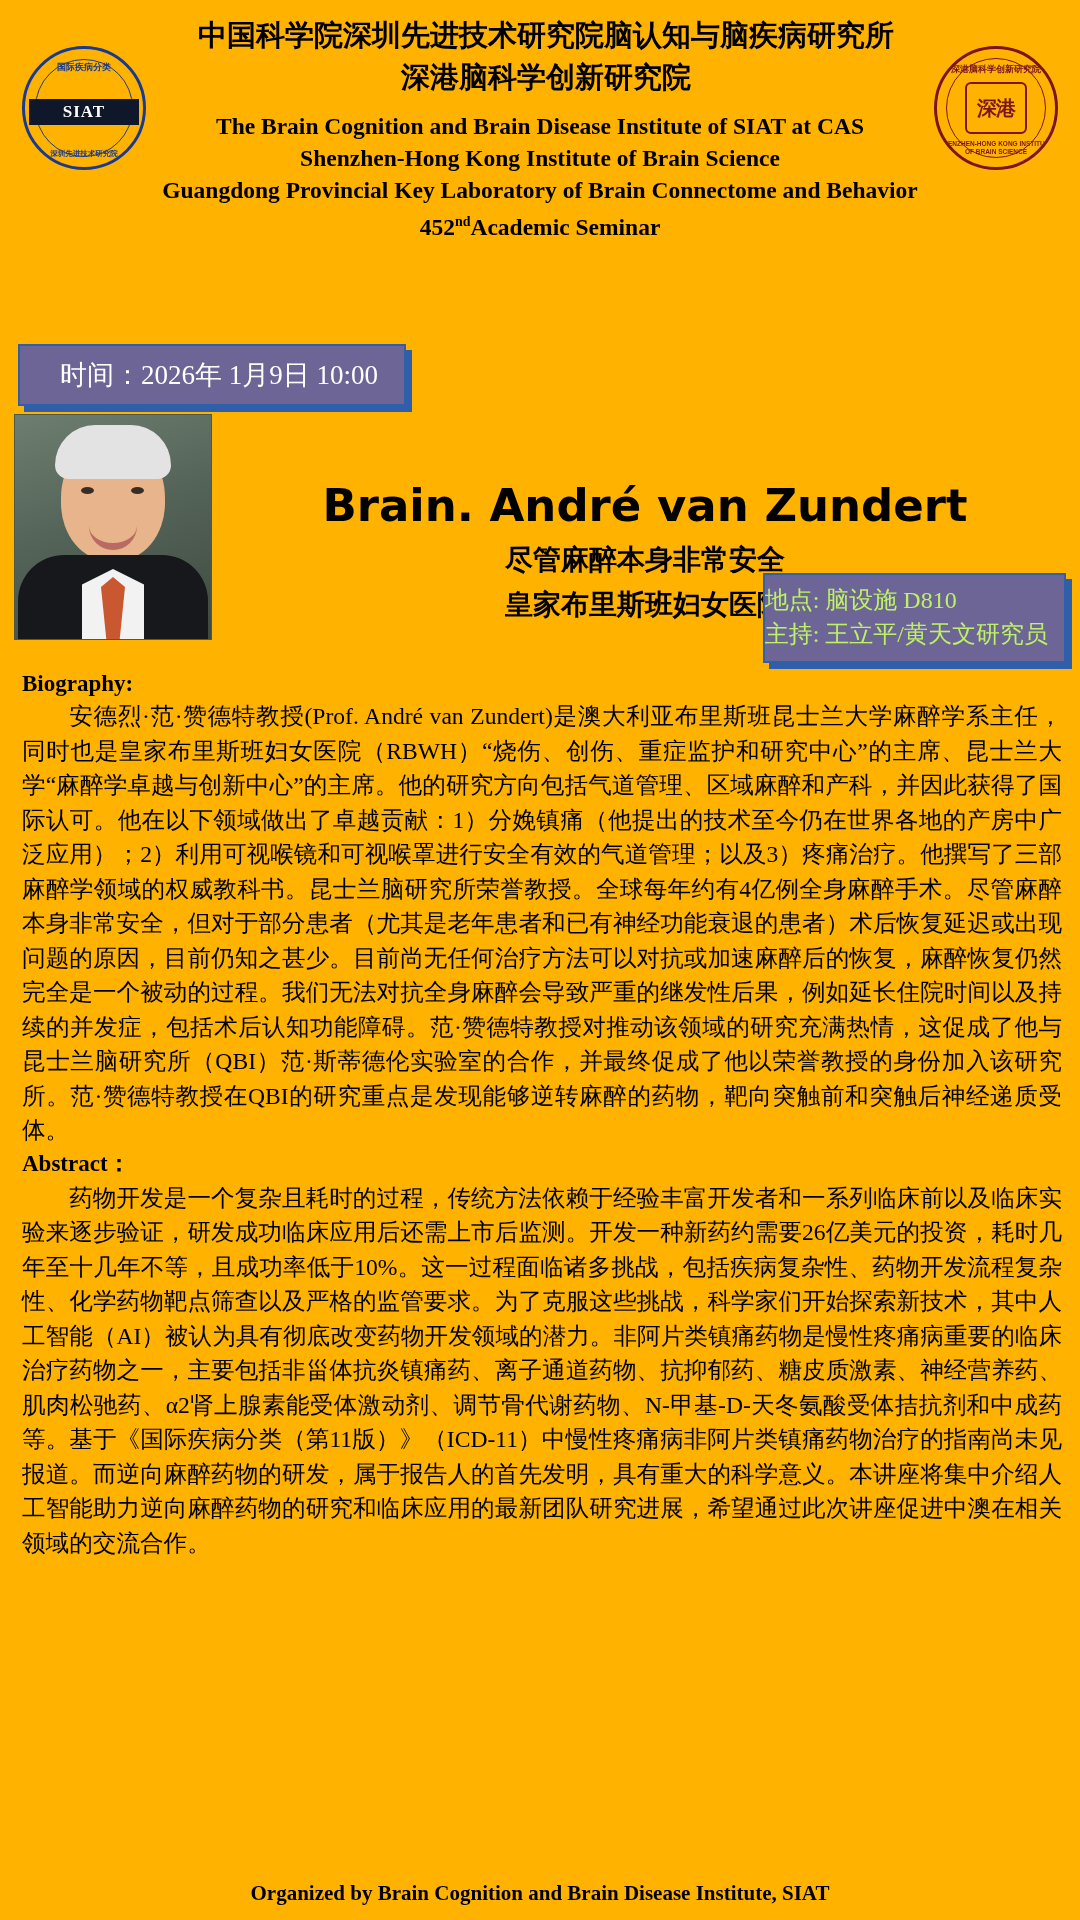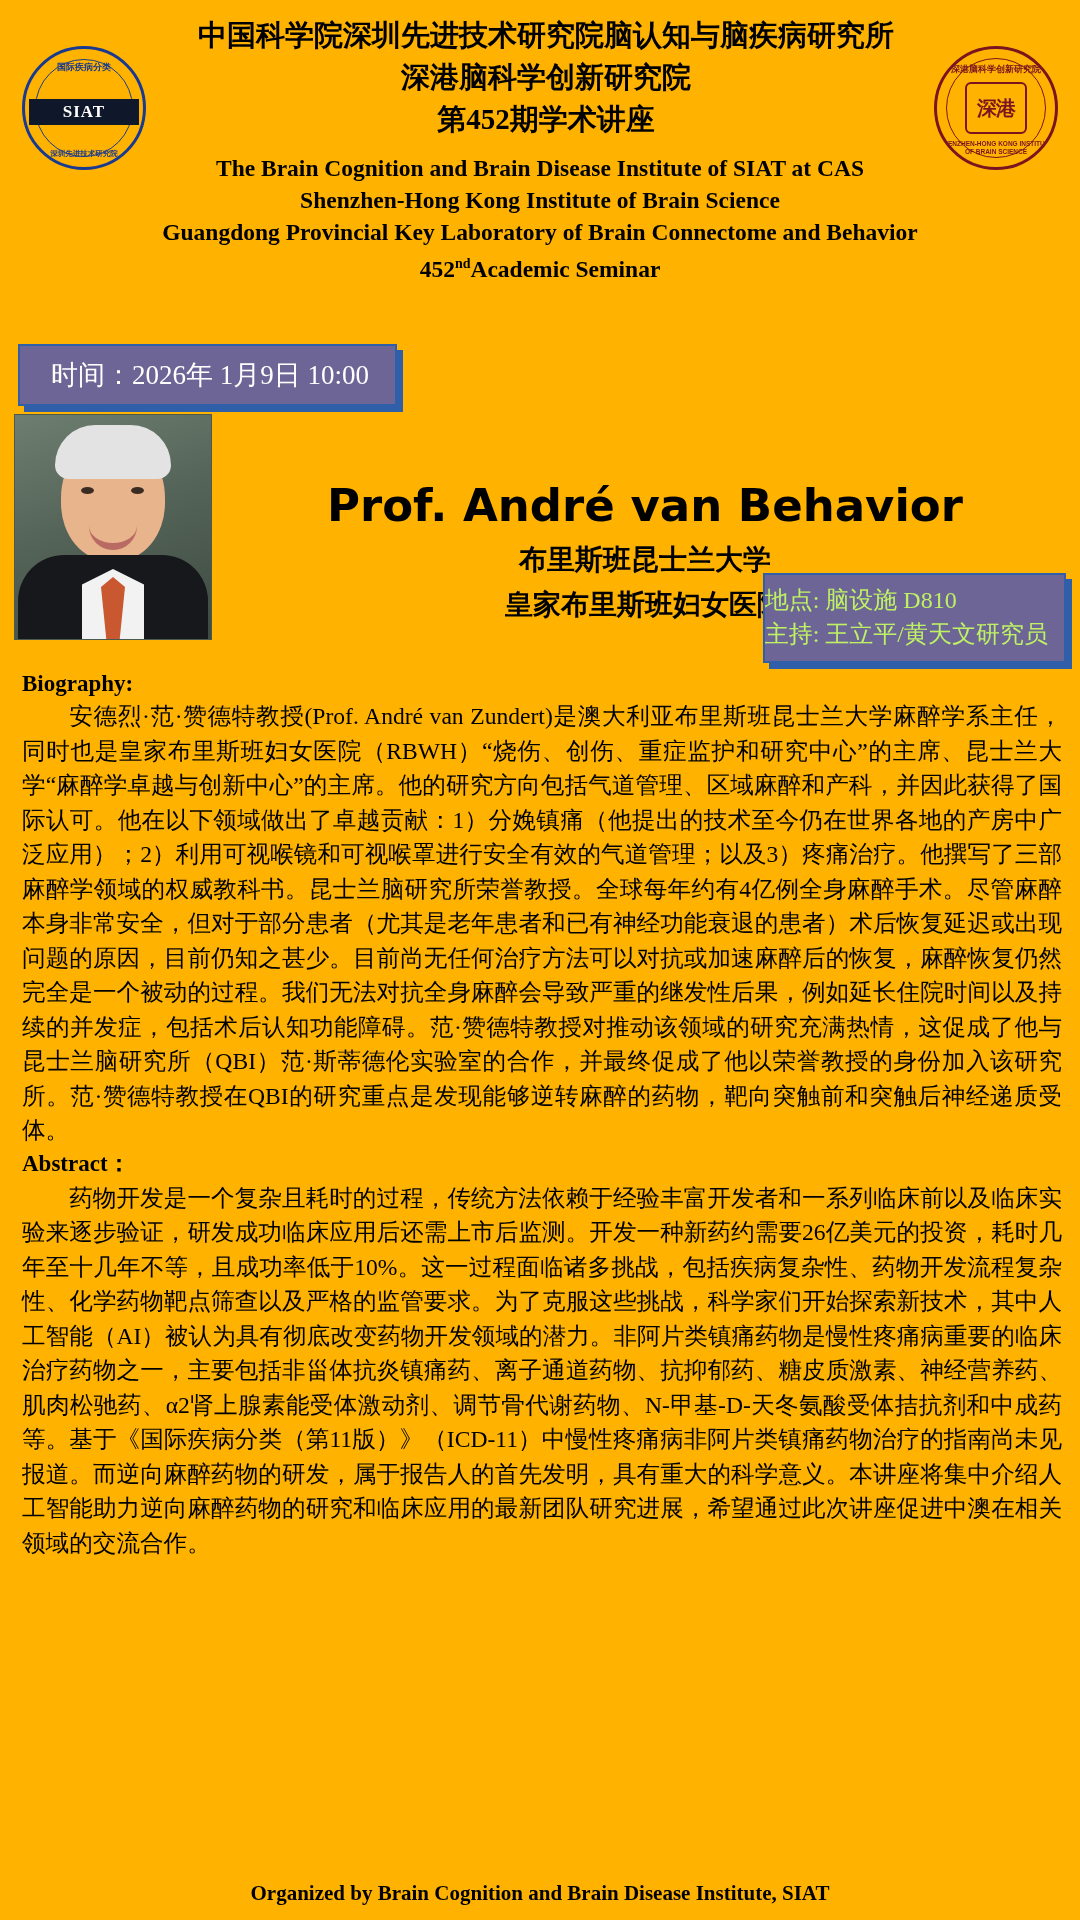--- a/index.html
+++ b/index.html
@@ -182,21 +182,21 @@
     height: 58px;
   }
   .time-banner {
     position: absolute;
     left: 18px;
     top: 0;
     background: #6e6597;
     color: #fff;
     font-family: "Liberation Serif", serif;
     font-size: 27px;
-    padding: 11px 26px 11px 31px;
+    padding: 11px 26px 11px 40px;
     border: 2px solid #2f5fa8;
     box-shadow: 6px 6px 0 #2f5fa8;
     white-space: nowrap;
   }
 
   
   .talk-title {
     text-align: center;
     font-family: "Liberation Serif", serif;
     font-weight: bold;
@@ -394,21 +394,20 @@
         <div class="shk-inner"></div>
         <div class="shk-top-text">深港脑科学创新研究院</div>
         <div class="shk-seal">深港</div>
         <div class="shk-bottom-text">SHENZHEN-HONG KONG INSTITUTE OF BRAIN SCIENCE</div>
       </div>
     </div>
 
     <div class="title-cn">
       <div>中国科学院深圳先进技术研究院脑认知与脑疾病研究所</div>
       <div>深港脑科学创新研究院</div>
-      <div>第452期学术讲座</div>
     </div>
 
     <div class="title-en">
       <div>The Brain Cognition and Brain Disease Institute of SIAT at CAS</div>
       <div>Shenzhen-Hong Kong Institute of Brain Science</div>
       <div>Guangdong Provincial Key Laboratory of Brain Connectome and Behavior</div>
       <div><span>452</span><sup>nd</sup><span>Academic Seminar</span></div>
     </div>
   </div>
 
@@ -424,22 +423,22 @@
       <div class="eye l"></div>
       <div class="eye r"></div>
       <div class="smile"></div>
       <div class="suit">
         <div class="shirt"></div>
         <div class="tie"></div>
       </div>
     </div>
 
     <div class="speaker-info">
-      <div class="speaker-name">Prof. André van Behavior</div>
-      <div class="speaker-affil">布里斯班昆士兰大学</div>
+      <div class="speaker-name">Brain. André van Zundert</div>
+      <div class="speaker-affil">尽管麻醉本身非常安全</div>
       <div class="speaker-affil">皇家布里斯班妇女医院</div>
     </div>
 
     <div class="venue-box">
       <div>地点: 脑设施  D810</div>
       <div>主持: 王立平/黄天文研究员</div>
     </div>
   </div>
 
   <div class="body-wrap">

